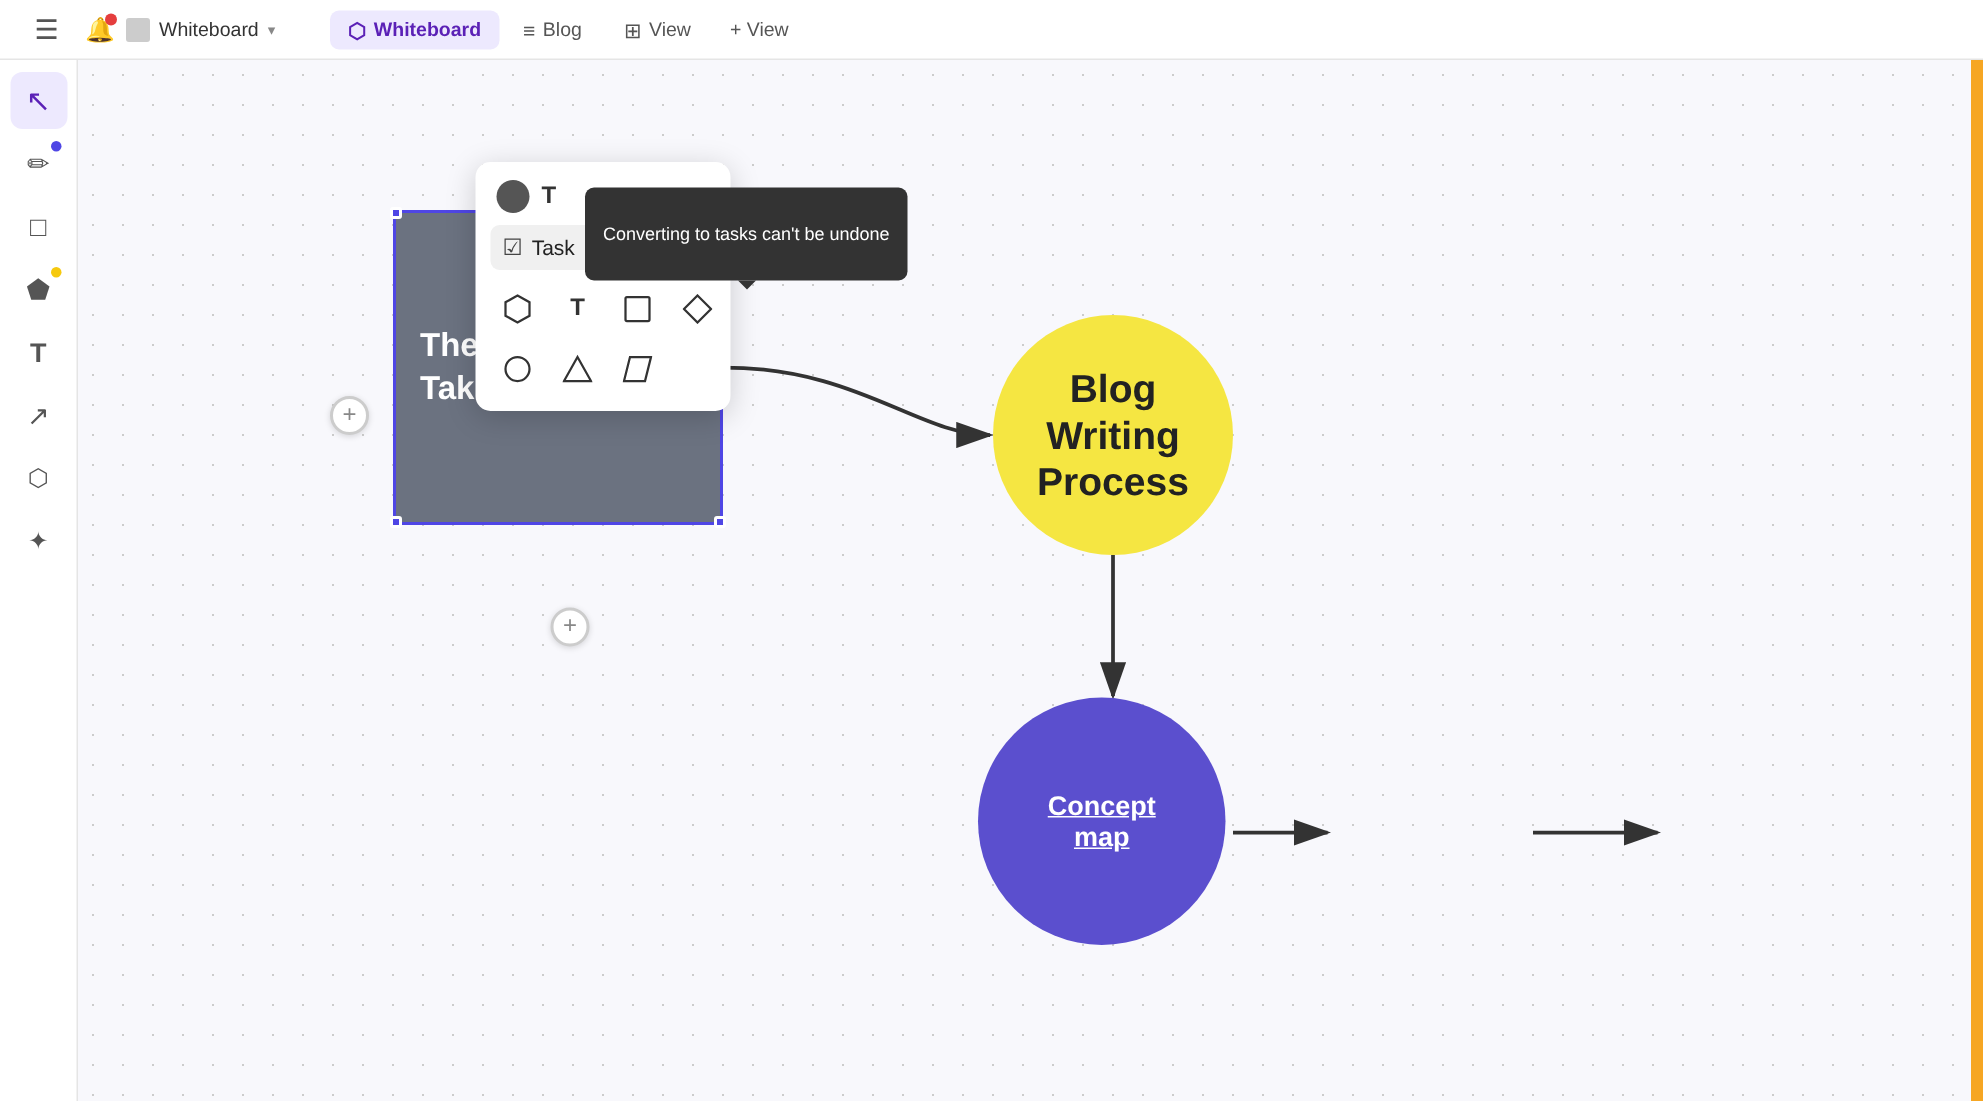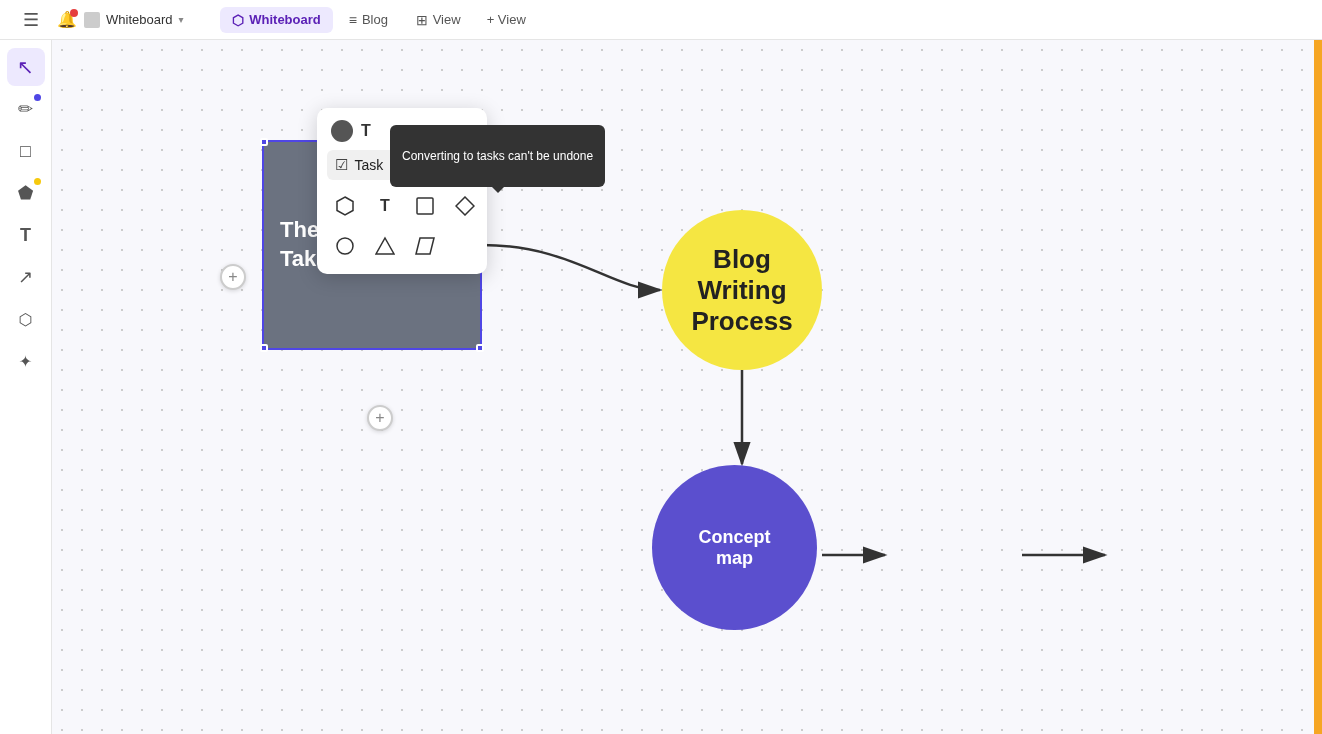--- a/index.html
+++ b/index.html
@@ -253,21 +253,21 @@
       background: #5b4fce;
       font-size: 18px; color: #fff;
       font-weight: 600;
     }
     .node-purple-small {
       width: 130px; height: 130px;
       background: #5b4fce;
       font-size: 15px; color: #fff;
       font-weight: 600;
     }
-    .node-concept { left: 600px; top: 425px; }
+    .node-concept { left: 600px; top: 425px; text-decoration: underline; }
     .node-outline { left: 835px; top: 450px; }
 
     
     .right-border {
       position: absolute;
       right: 0; top: 0;
       width: 8px; height: 734px;
       background: #f6a623;
     }
   </style>

